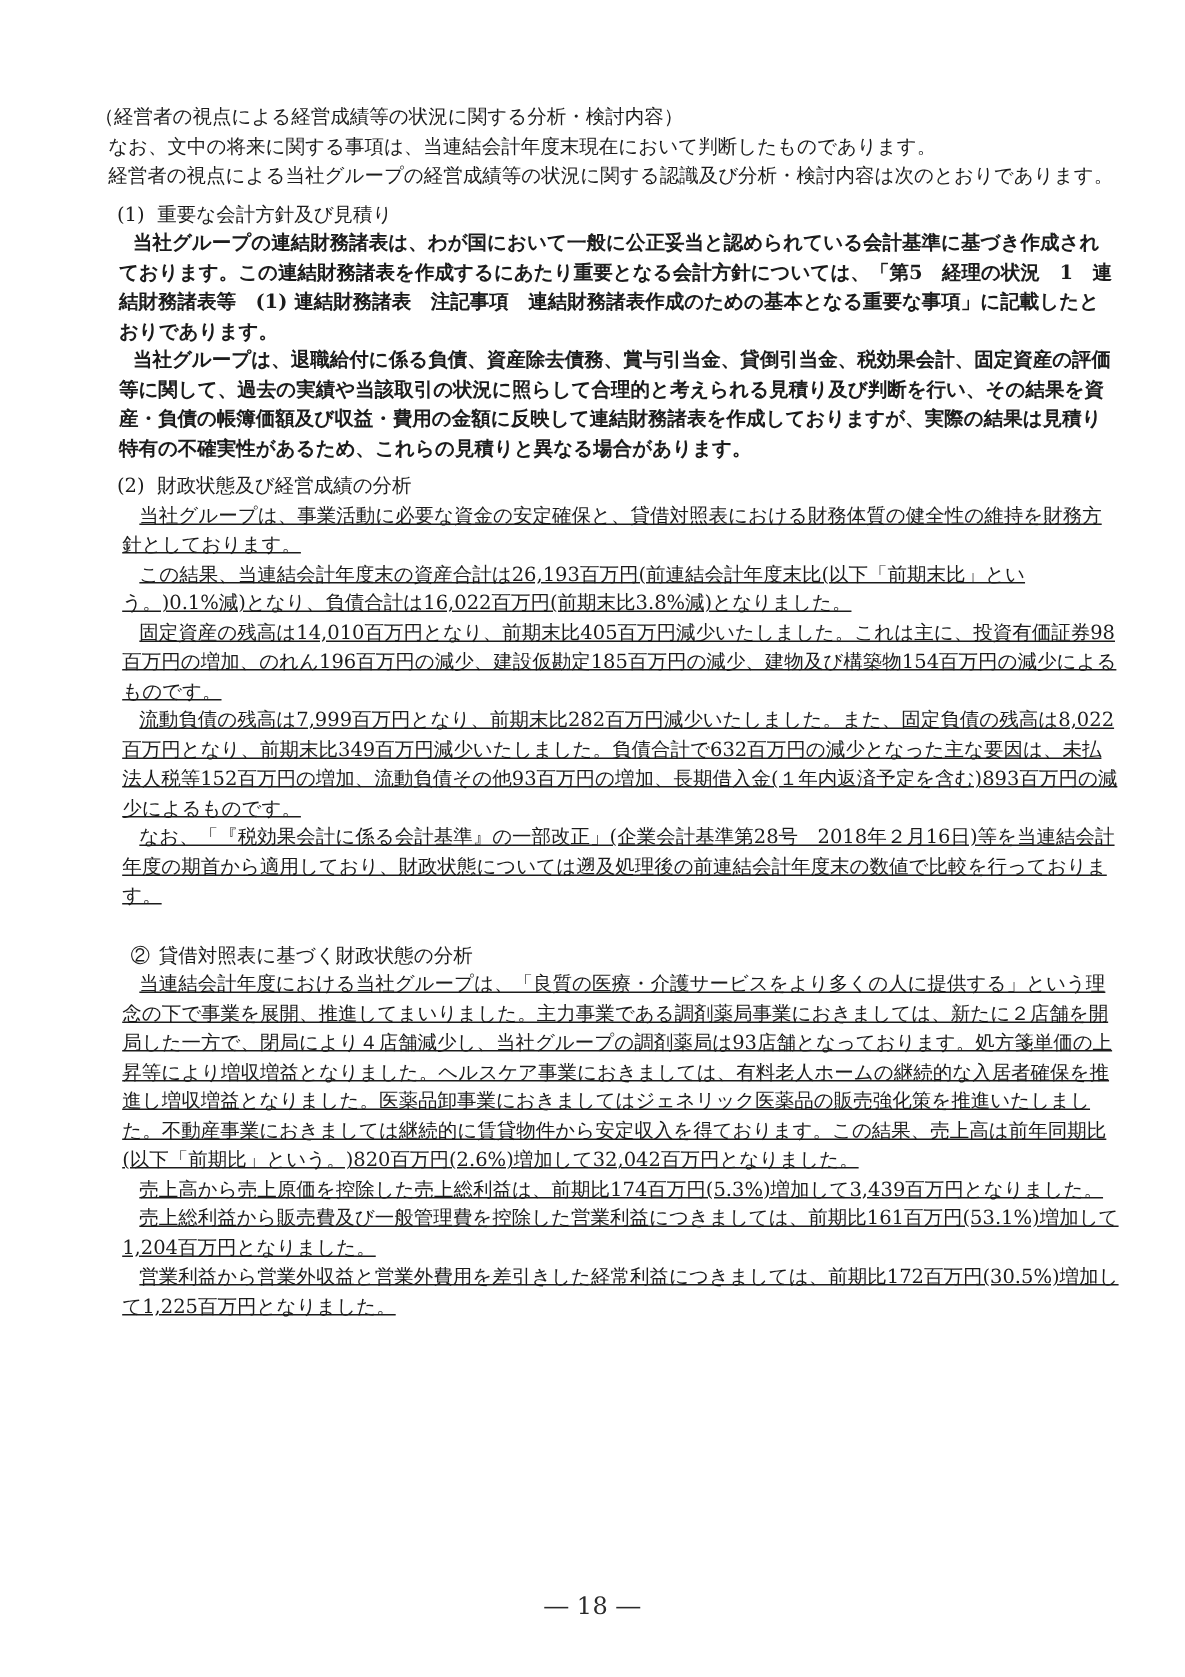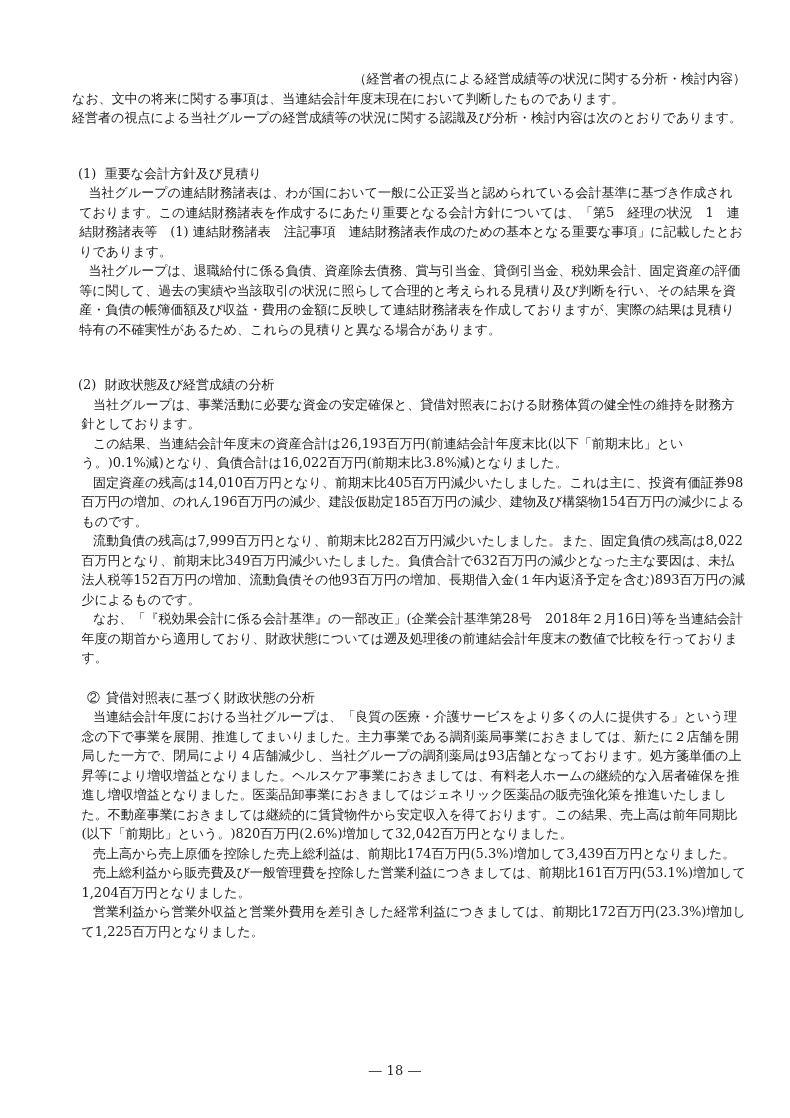--- a/index.html
+++ b/index.html
@@ -14,40 +14,40 @@
     line-height: 19.5px;
     color: #1c1c1c;
     background: #ffffff;
   }
   .page {
     position: absolute;
     inset: 0;
     padding: 69px 44px 56px 63px;
     background: #ffffff;
   }
-  .doc-title { text-indent: 0; text-align: right; }
+  .doc-title { text-indent: 0; }
   .intro-p { text-indent: 0.7em; }
 
-  .sec { margin-top: 36px; }
+  .sec { margin-top: 6px; }
   .sec-h { padding-left: 1.15em; }
   .sec-h .num { margin-right: 0.65em; }
-  .sec-p { padding-left: 1.25em; text-indent: 0.72em; }
+  .sec-p { padding-left: 1.25em; text-indent: 0.72em; font-weight: bold; }
 
   .subsec-h { padding-left: 1.85em; }
   .subsec-h .num { margin-right: 0.45em; }
-  .sub-p { padding-left: 1.42em; text-indent: 0.88em; }
+  .sub-p { padding-left: 1.42em; text-indent: 0.88em; text-decoration: underline; }
   .subsec-gap { margin-top: 20px; }
 
   .footer {
     position: absolute;
     top: 1061px;
     left: 0;
     width: 790px;
     text-align: center;
-    font-size: 13px;
+    font-size: 16px;
     color: #2a2a2a;
     letter-spacing: 0.02em;
   }
 </style>
 </head>
 <body>
 
 <div class="page">
 
   <div class="doc-title">（経営者の視点による経営成績等の状況に関する分析・検討内容）</div>
@@ -77,21 +77,21 @@
       <p class="sub-p">なお、「『税効果会計に係る会計基準』の一部改正」(企業会計基準第28号　2018年２月16日)等を当連結会計年度の期首から適用しており、財政状態については遡及処理後の前連結会計年度末の数値で比較を行っております。</p>
     </div>
 
     <div class="subsec subsec-gap">
       <div class="subsec-h">
         <span class="num">②</span><span>貸借対照表に基づく財政状態の分析</span>
       </div>
       <p class="sub-p">当連結会計年度における当社グループは、「良質の医療・介護サービスをより多くの人に提供する」という理念の下で事業を展開、推進してまいりました。主力事業である調剤薬局事業におきましては、新たに２店舗を開局した一方で、閉局により４店舗減少し、当社グループの調剤薬局は93店舗となっております。処方箋単価の上昇等により増収増益となりました。ヘルスケア事業におきましては、有料老人ホームの継続的な入居者確保を推進し増収増益となりました。医薬品卸事業におきましてはジェネリック医薬品の販売強化策を推進いたしました。不動産事業におきましては継続的に賃貸物件から安定収入を得ております。この結果、売上高は前年同期比(以下「前期比」という。)820百万円(2.6%)増加して32,042百万円となりました。</p>
       <p class="sub-p">売上高から売上原価を控除した売上総利益は、前期比174百万円(5.3%)増加して3,439百万円となりました。</p>
       <p class="sub-p">売上総利益から販売費及び一般管理費を控除した営業利益につきましては、前期比161百万円(53.1%)増加して1,204百万円となりました。</p>
-      <p class="sub-p">営業利益から営業外収益と営業外費用を差引きした経常利益につきましては、前期比172百万円(23.3%)増加して1,225百万円となりました。</p>
+      <p class="sub-p">営業利益から営業外収益と営業外費用を差引きした経常利益につきましては、前期比172百万円(30.5%)増加して1,225百万円となりました。</p>
     </div>
   </section>
 
   <div class="footer">
     <span>― 18 ―</span>
   </div>
 
 </div>
 
 </body></html>

